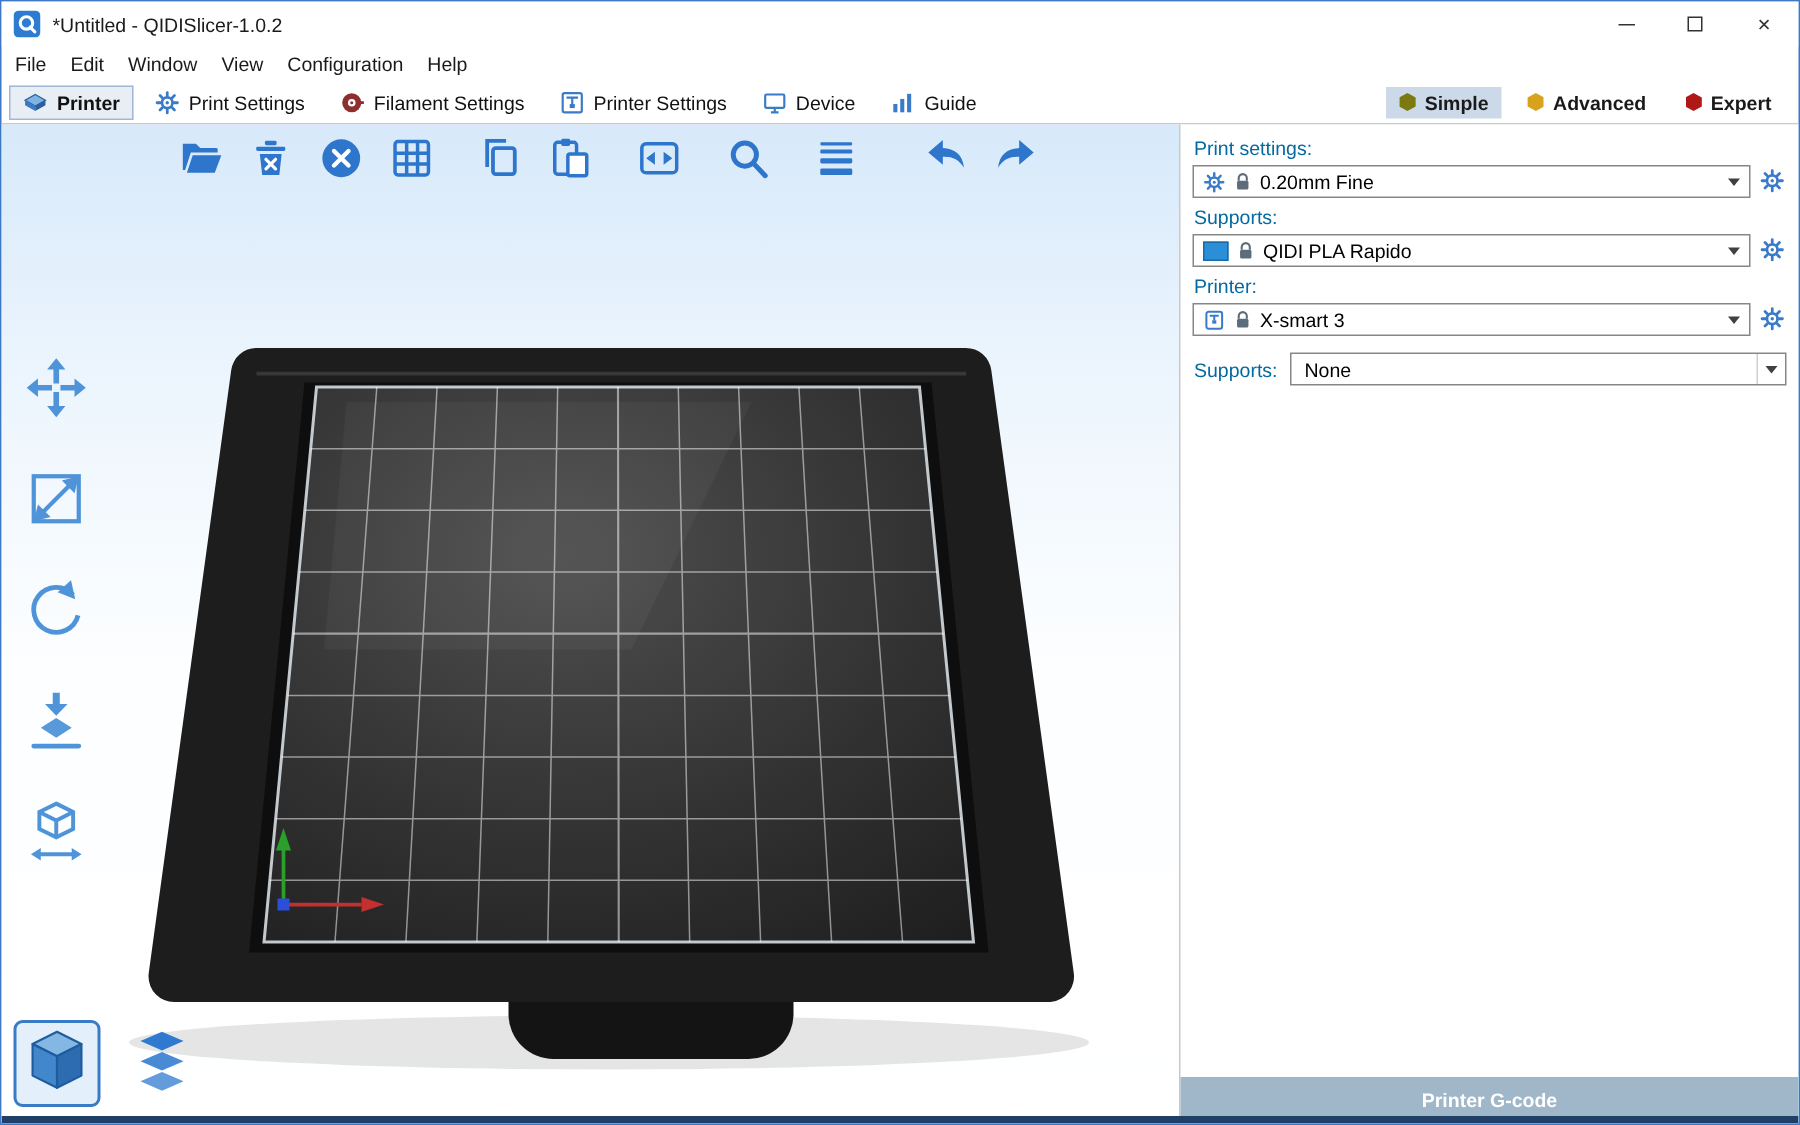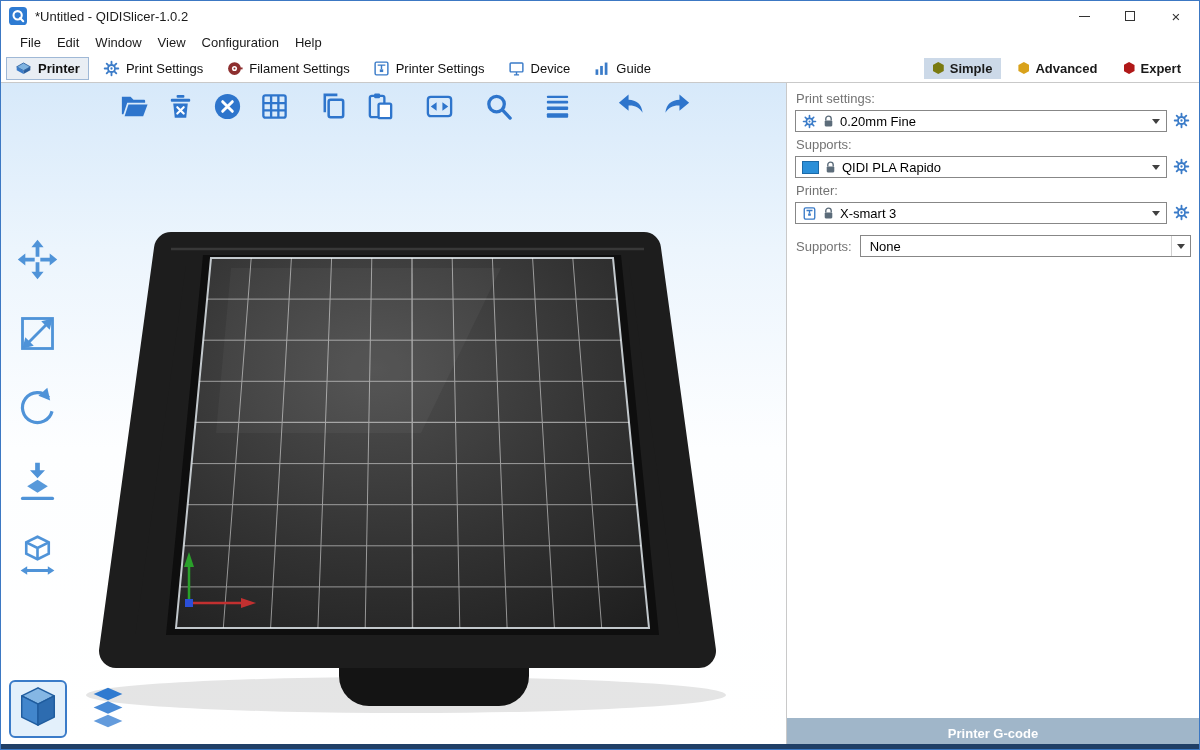--- a/index.html
+++ b/index.html
@@ -9,21 +9,21 @@
   
   .titlebar{height:30px;display:flex;align-items:center;padding-left:8px;background:#fff;}
   .appicon{width:18px;height:18px;display:inline-flex;}
   .appicon svg{width:18px;height:18px;}
   .title{margin-left:8px;font-size:13px;color:#1a1a1a;}
   .wincontrols{margin-left:auto;display:flex;height:30px;}
   .winbtn{width:46px;display:flex;align-items:center;justify-content:center;color:#333;font-size:15px;}
   .glyph-min{width:11px;height:1px;background:#333;display:block;}
   .glyph-max{width:10px;height:10px;border:1px solid #333;display:block;box-sizing:border-box;}
   
-  .menubar{height:23px;display:flex;align-items:center;padding-left:11px;}
+  .menubar{height:23px;display:flex;align-items:center;padding-left:1px;}
   .menu-item{font-size:13px;padding:2px 8px;color:#1a1a1a;cursor:default;}
   
   .tabbar{height:28px;display:flex;align-items:center;padding:0 5px;border-bottom:1px solid #c9c9c9;gap:5px;}
   .tab{display:flex;align-items:center;gap:6px;font-size:13px;padding:3px 9px;color:#111;cursor:default;white-space:nowrap;}
   .tab.active{background:#e9eef4;border:1px solid #9fb8d6;font-weight:bold;padding:2px 8px;}
   .ticon{width:17px;height:17px;display:inline-flex;}
   .ticon svg{width:17px;height:17px;}
   .modes{margin-left:auto;display:flex;align-items:center;gap:8px;padding-right:4px;}
   .mode{display:flex;align-items:center;gap:6px;font-size:13px;font-weight:bold;padding:3px 9px;cursor:default;}
   .mode.active{background:#ccd9e8;}
@@ -45,21 +45,21 @@
   .left-toolbar{position:absolute;left:10px;top:152px;display:flex;flex-direction:column;gap:22px;}
   .ltbtn{width:52px;height:52px;display:flex;align-items:center;justify-content:center;color:#4f93d8;cursor:pointer;}
   .ltbtn svg{width:45px;height:45px;}
   
   .view-switch{position:absolute;left:8px;bottom:10px;display:flex;align-items:flex-end;gap:12px;}
   .vbtn{width:58px;height:58px;display:flex;align-items:center;justify-content:center;box-sizing:border-box;cursor:pointer;}
   .vbtn.active{border:2px solid #3a7bc8;border-radius:6px;background:#e3f0fb;}
   .vbtn svg{width:46px;height:46px;}
   
   .sidebar{position:relative;flex:1;border-left:1px solid #c9c9c9;padding:6px 8px 40px 8px;box-sizing:border-box;background:#fff;}
-  .sb-label{font-size:13px;color:#737373;margin:2px 0 4px 1px;}
+  .sb-label{font-size:13px;color:#0369a1;margin:2px 0 4px 1px;}
   .combo-row{display:flex;align-items:center;gap:6px;margin-bottom:5px;}
   .combo{flex:1;height:22px;border:1px solid #878787;display:flex;align-items:center;gap:6px;padding:0 6px;background:#fff;box-sizing:border-box;cursor:pointer;}
   .combo-text{font-size:13px;color:#000;white-space:nowrap;}
   .chev{margin-left:auto;width:0;height:0;border-left:4px solid transparent;border-right:4px solid transparent;border-top:5px solid #404040;}
   .sep{margin-left:auto;align-self:stretch;border-left:1px solid #d0d0d0;margin-right:5px;}
   .cicon{display:inline-flex;align-items:center;color:#3a7bc8;}
   .cicon svg{width:15px;height:15px;}
   .lock{display:inline-flex;color:#5c6c7a;}
   .lock svg{width:11px;height:13px;}
   .swatch{width:17px;height:13px;background:#2b8fd8;border:1px solid #1b6aa8;box-sizing:border-box;}

